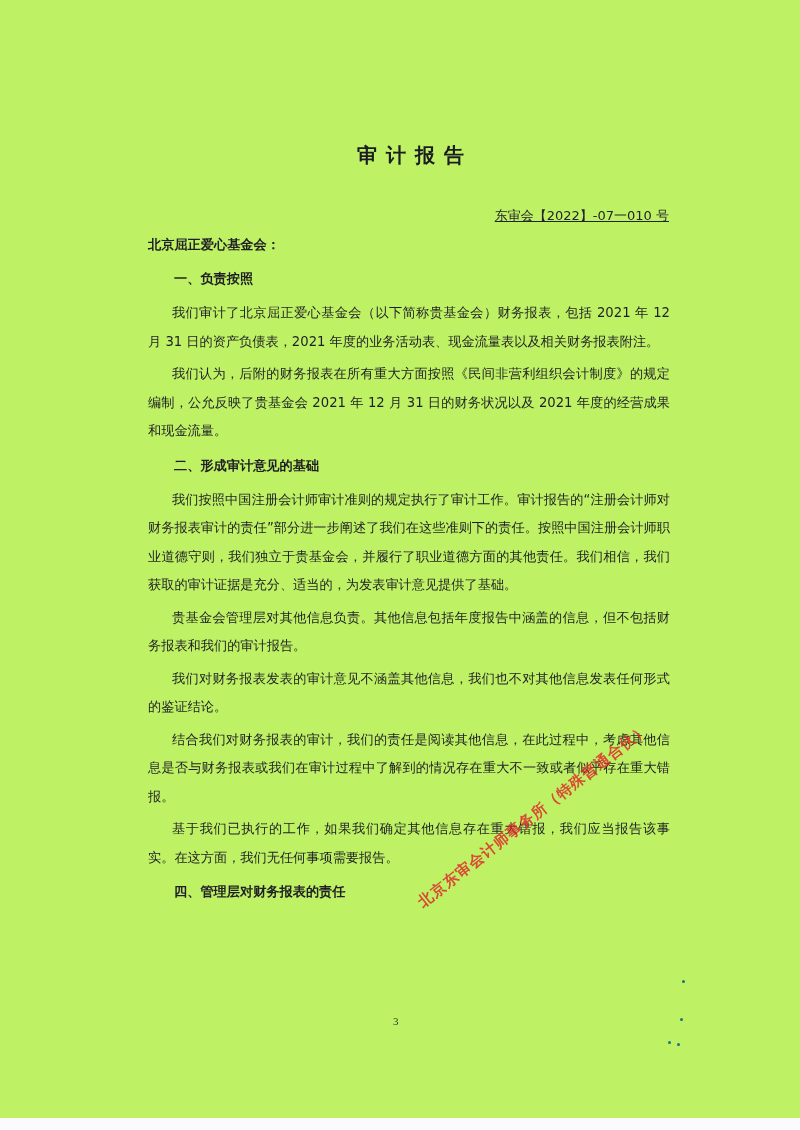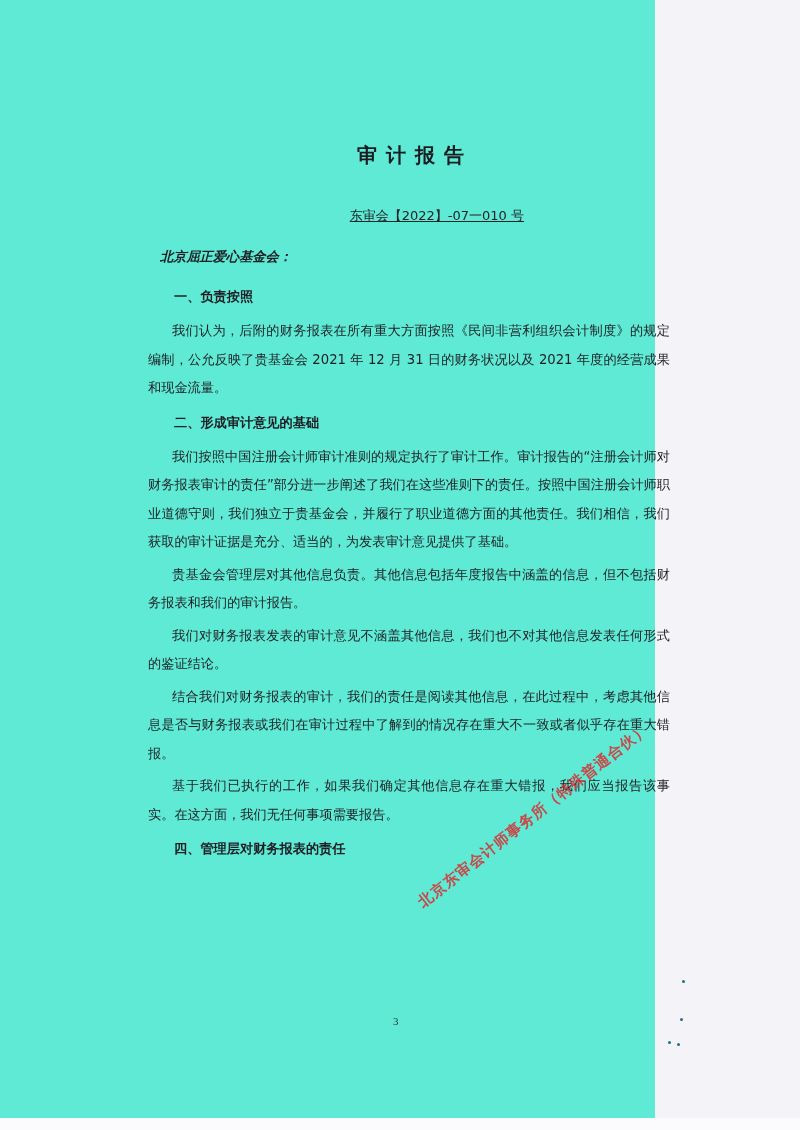--- a/index.html
+++ b/index.html
@@ -6,42 +6,42 @@
     body {
       width: 800px; height: 1130px;
       background: #f4f4f8;
       font-family: "DejaVu Sans", "Liberation Sans", sans-serif;
       color: #1e1e24;
       position: relative;
       overflow: hidden;
     }
     .page {
       position: absolute; left: 0; top: 0;
-      width: 655px; height: 1118px;
-      background: #5eead4;
+      width: 800px; height: 1118px;
+      background: #bef264;
     }
     .bottom-strip {
       position: absolute; left: 0; top: 1118px; width: 800px; height: 12px;
       background: #fbfbfd;
     }
     .title {
       position: absolute; top: 142px; left: 0; width: 830px;
       text-align: center;
       font-size: 20px; font-weight: bold; letter-spacing: 9px;
       color: #1b1b22;
     }
     .doc-number {
       position: absolute; top: 207px; right: 131px;
       font-size: 13px; color: #23232a; white-space: nowrap; text-decoration: underline;
     }
     .content {
       position: absolute; left: 148px; top: 231px; width: 522px;
       font-size: 13.2px; line-height: 28px;
     }
-    .addressee { font-weight: bold; margin: 12px; font-style: italic; }
+    .addressee { font-weight: bold; margin: 0; }
     .heading { font-weight: bold; margin: 6px 0 6px 26px; }
     .para {
       margin: 0 0 4px 0;
       text-indent: 24px;
       text-align: justify;
       line-height: 28.5px;
     }
     .page-number {
       position: absolute; top: 1015px; left: 393px;
       font-family: "Liberation Serif", serif; font-size: 11px; color: #333;
@@ -59,20 +59,21 @@
 <body>
 
 <div class="page">
   <div class="title">审计报告</div>
   <div class="doc-number">东审会【2022】-07一010 号</div>
 
   <div class="content">
     <p class="addressee">北京屈正爱心基金会：</p>
 
     <p class="heading">一、负责按照</p>
+    <p class="para">我们审计了北京屈正爱心基金会（以下简称贵基金会）财务报表，包括 2021 年 12 月 31 日的资产负债表，2021 年度的业务活动表、现金流量表以及相关财务报表附注。</p>
     <p class="para">我们认为，后附的财务报表在所有重大方面按照《民间非营利组织会计制度》的规定编制，公允反映了贵基金会 2021 年 12 月 31 日的财务状况以及 2021 年度的经营成果和现金流量。</p>
 
     <p class="heading">二、形成审计意见的基础</p>
     <p class="para">我们按照中国注册会计师审计准则的规定执行了审计工作。审计报告的“注册会计师对财务报表审计的责任”部分进一步阐述了我们在这些准则下的责任。按照中国注册会计师职业道德守则，我们独立于贵基金会，并履行了职业道德方面的其他责任。我们相信，我们获取的审计证据是充分、适当的，为发表审计意见提供了基础。</p>
 
     <p class="para">贵基金会管理层对其他信息负责。其他信息包括年度报告中涵盖的信息，但不包括财务报表和我们的审计报告。</p>
     <p class="para">我们对财务报表发表的审计意见不涵盖其他信息，我们也不对其他信息发表任何形式的鉴证结论。</p>
     <p class="para">结合我们对财务报表的审计，我们的责任是阅读其他信息，在此过程中，考虑其他信息是否与财务报表或我们在审计过程中了解到的情况存在重大不一致或者似乎存在重大错报。</p>
     <p class="para">基于我们已执行的工作，如果我们确定其他信息存在重大错报，我们应当报告该事实。在这方面，我们无任何事项需要报告。</p>
 

